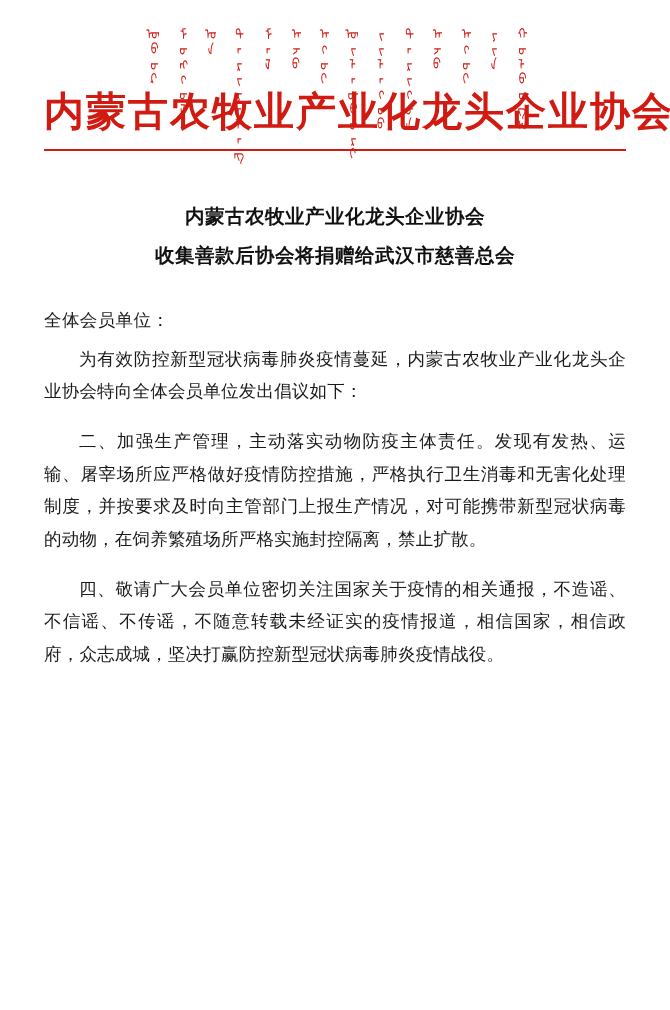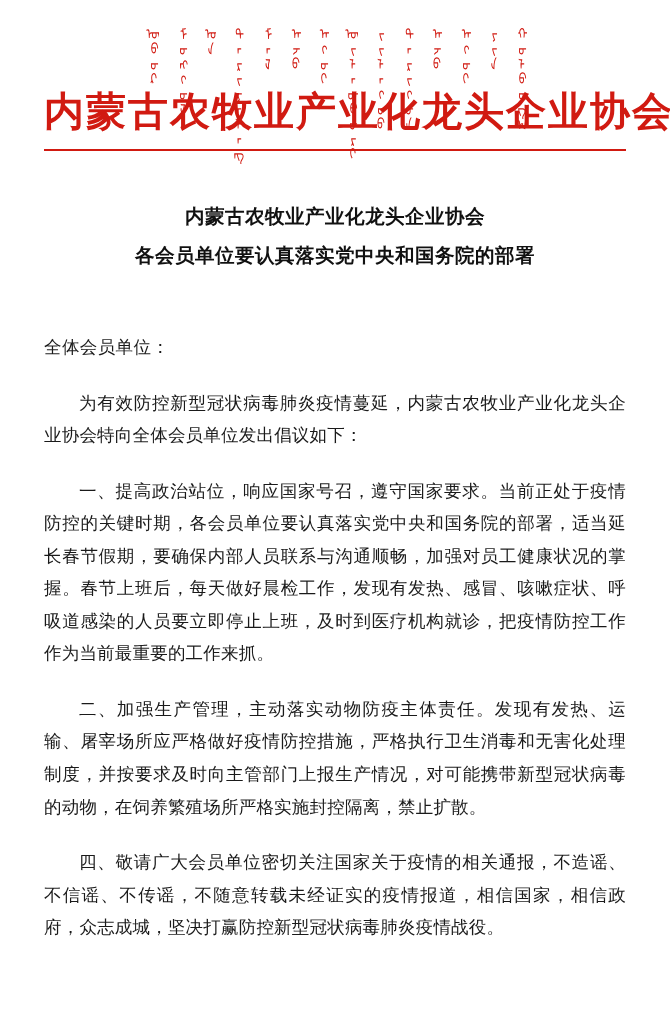--- a/index.html
+++ b/index.html
@@ -70,32 +70,32 @@
     font-size: 19.5px;
     line-height: 2;
     color: #111;
     letter-spacing: 0.5px;
   }
   .doc-title .line {
     display: block;
   }
 
   .salutation {
-    margin-top: 56px;
+    margin-top: 29px;
     font-size: 17.5px;
     line-height: 1.85;
     letter-spacing: 0.4px;
   }
   .para {
     font-size: 17.5px;
     line-height: 1.86;
     text-align: justify;
     text-justify: inter-ideograph;
     text-indent: 2em;
-    margin-top: 23px;
+    margin-top: 6px;
     letter-spacing: 0.2px;
   }
 </style>
 </head>
 <body>
 
 <div class="page">
 
   <div class="letterhead">
     <div class="mongolian-line">
@@ -113,23 +113,22 @@
       <span class="mongolian-glyph">ᠠᠬᠤᠢ</span>
       <span class="mongolian-glyph">ᠶᠢᠨ</span>
       <span class="mongolian-glyph">ᠬᠣᠯᠪᠣᠭ᠎ᠠ</span>
     </div>
     <div class="org-title">内蒙古农牧业产业化龙头企业协会</div>
     <div class="rule-red"></div>
   </div>
 
   <div class="doc-title">
     <span class="line">内蒙古农牧业产业化龙头企业协会</span>
-    <span class="line">各会员单位要认真落实党中央和国务院的部署</span>
+    <span class="line">收集善款后协会将捐赠给武汉市慈善总会</span>
   </div>
 
   <div class="salutation">全体会员单位：</div>
 
   <p class="para">为有效防控新型冠状病毒肺炎疫情蔓延，内蒙古农牧业产业化龙头企业协会特向全体会员单位发出倡议如下：</p>
-  <p class="para">一、提高政治站位，响应国家号召，遵守国家要求。当前正处于疫情防控的关键时期，各会员单位要认真落实党中央和国务院的部署，适当延长春节假期，要确保内部人员联系与沟通顺畅，加强对员工健康状况的掌握。春节上班后，每天做好晨检工作，发现有发热、感冒、咳嗽症状、呼吸道感染的人员要立即停止上班，及时到医疗机构就诊，把疫情防控工作作为当前最重要的工作来抓。</p>
   <p class="para">二、加强生产管理，主动落实动物防疫主体责任。发现有发热、运输、屠宰场所应严格做好疫情防控措施，严格执行卫生消毒和无害化处理制度，并按要求及时向主管部门上报生产情况，对可能携带新型冠状病毒的动物，在饲养繁殖场所严格实施封控隔离，禁止扩散。</p>
   <p class="para">四、敬请广大会员单位密切关注国家关于疫情的相关通报，不造谣、不信谣、不传谣，不随意转载未经证实的疫情报道，相信国家，相信政府，众志成城，坚决打赢防控新型冠状病毒肺炎疫情战役。</p>
 
 </div>
 
 </body></html>

